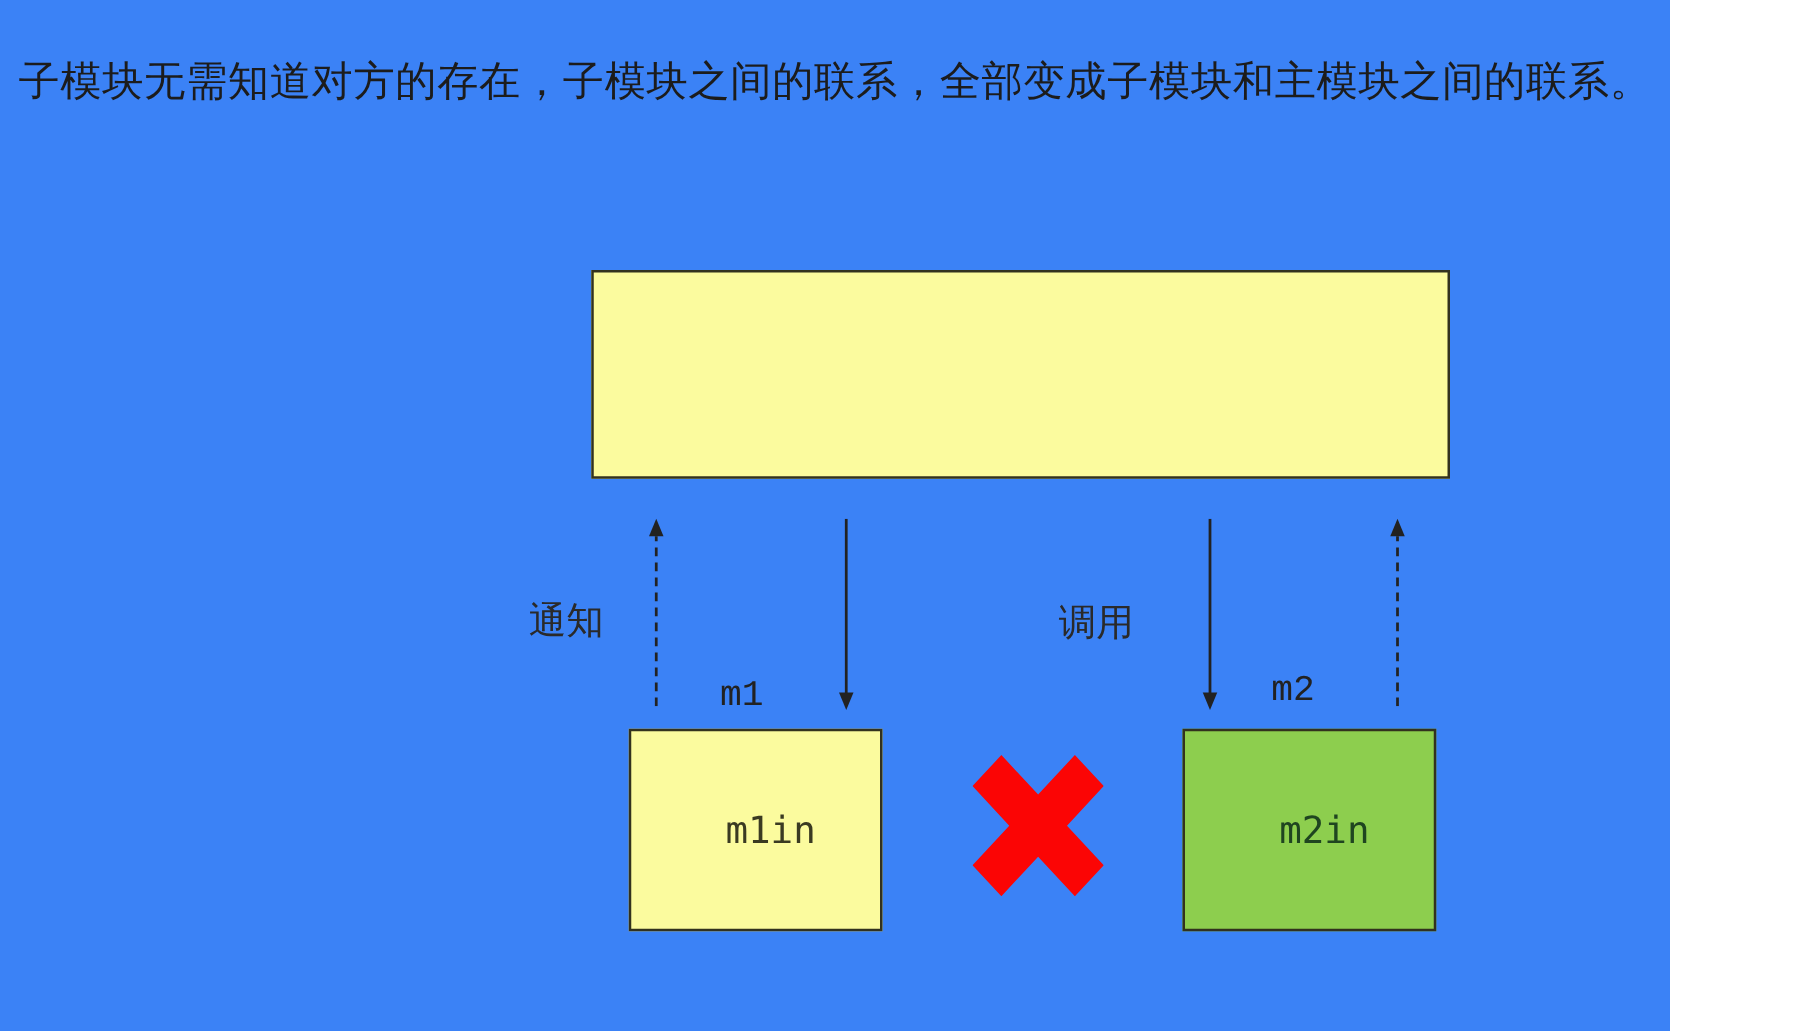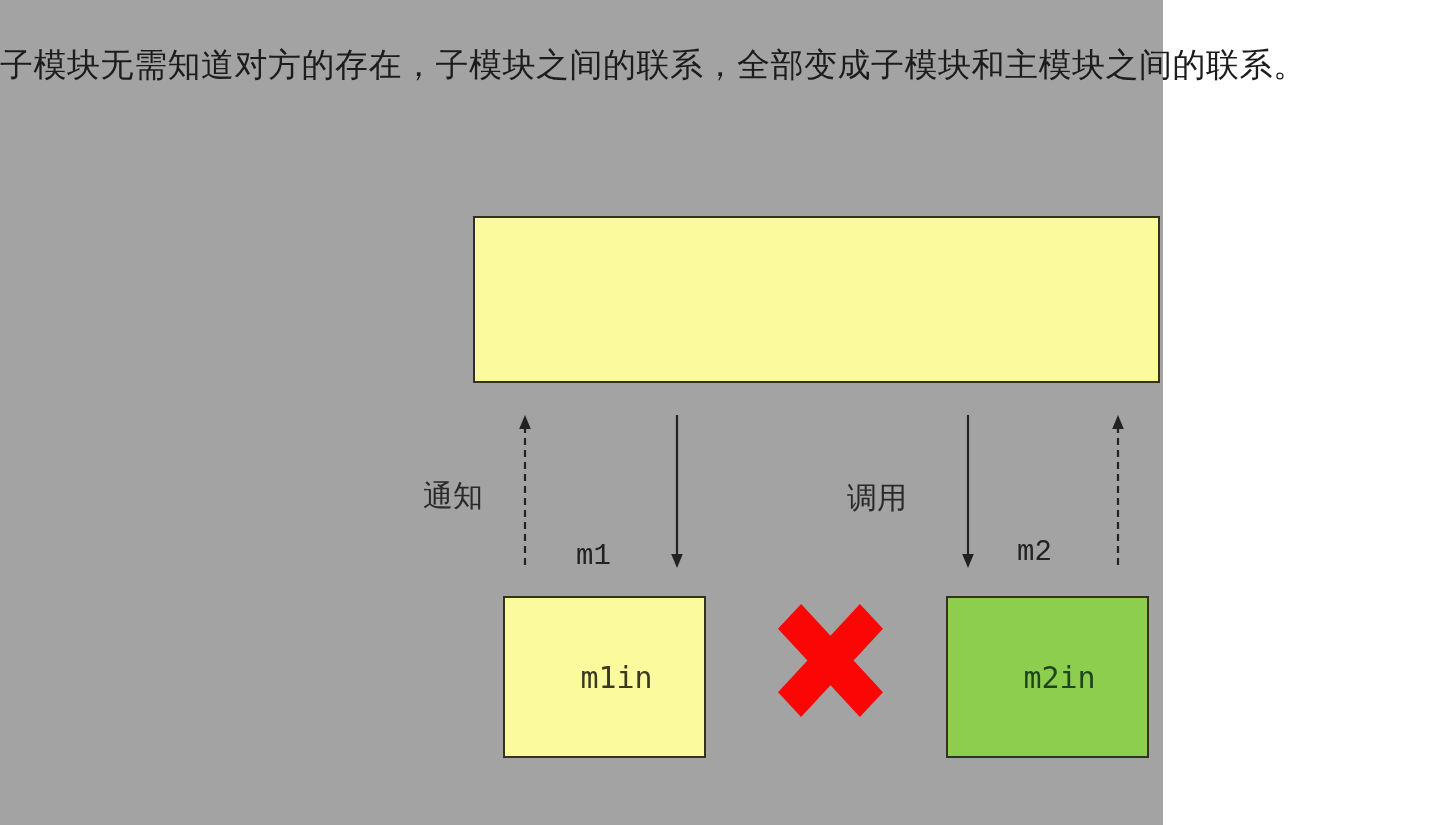--- a/index.html
+++ b/index.html
@@ -4,22 +4,22 @@
 <style>
   * { margin: 0; padding: 0; box-sizing: border-box; }
   html, body {
     width: 1437px; height: 825px;
     background: #ffffff;
     overflow: hidden;
     font-family: "Liberation Sans", sans-serif;
   }
   .canvas {
     position: relative;
-    width: 1163px; height: 825px;
-    background: #a3a3a3;
+    width: 1336px; height: 825px;
+    background: #3b82f6;
   }
   .heading {
     position: absolute;
     left: 0; right: 0; top: 44px;
     text-align: center;
     font-size: 33px;
     line-height: 42px;
     color: #1c1c1c;
     letter-spacing: 0.5px;
     white-space: nowrap;
@@ -59,21 +59,20 @@
     position: absolute;
     top: 583px;
     width: 203px; height: 162px;
     border: 2px solid #32321E;
     display: flex;
     align-items: center;
     justify-content: center;
     padding-left: 24px;
     font-family: "DejaVu Sans Mono", monospace;
     font-size: 30px;
-    margin-top: 13px;
   }
   .sub-module.m1 { left: 503px; background: #FBFB9E; color: #3a3a22; }
   .sub-module.m2 { left: 946px; background: #8DCE4E; color: #1f4520; }
   .cross {
     position: absolute;
     left: 778px; top: 604px;
     width: 105px; height: 113px;
   }
 </style>
 </head>

